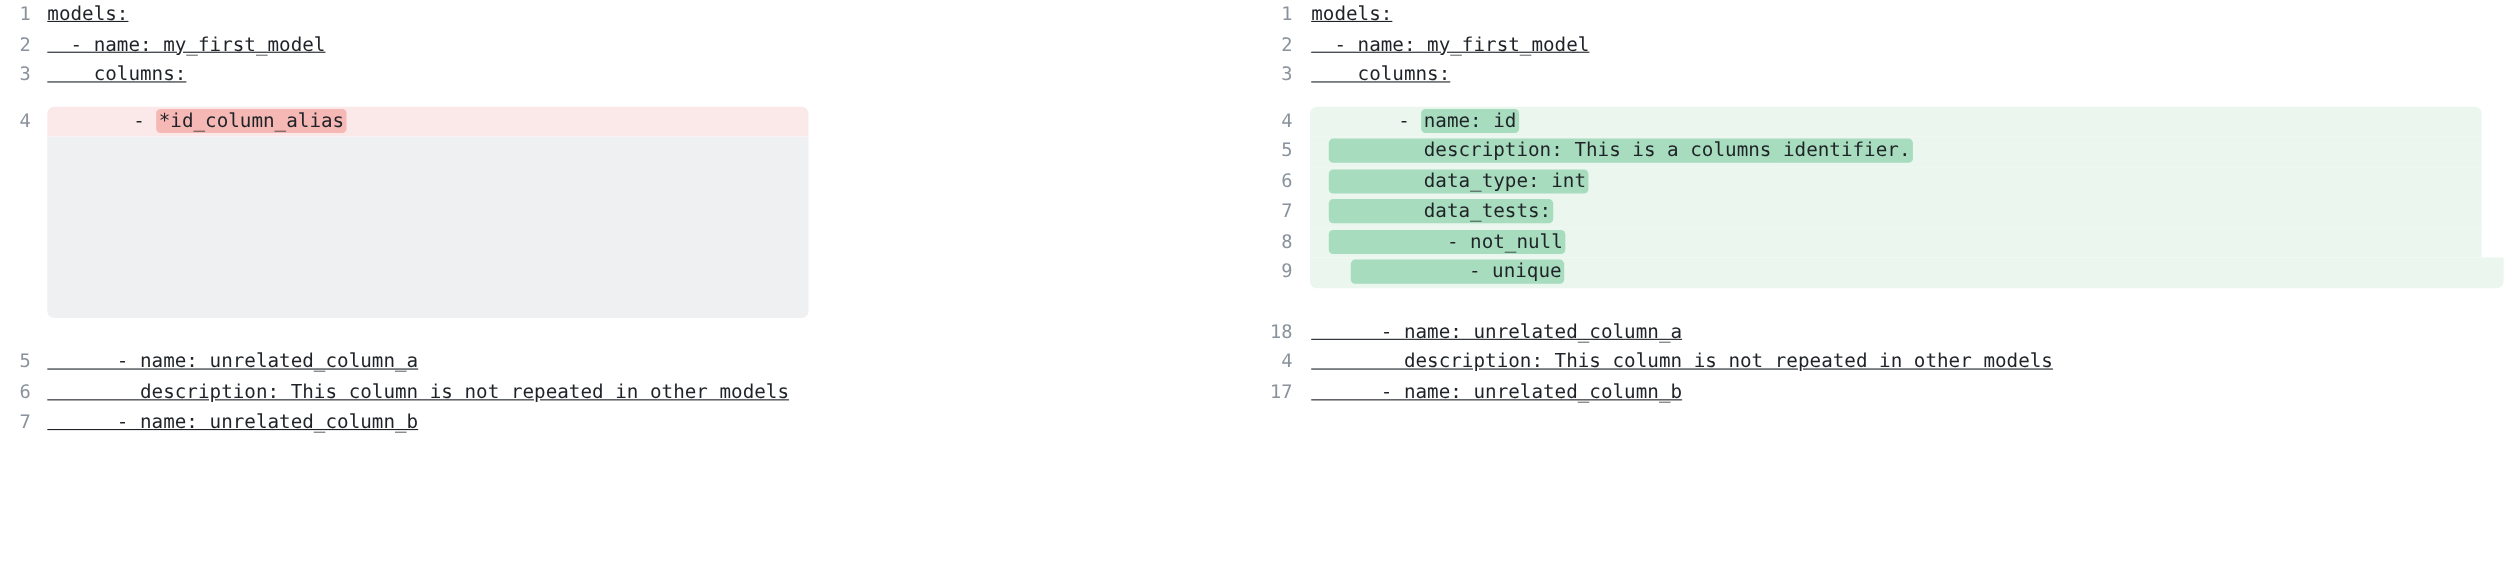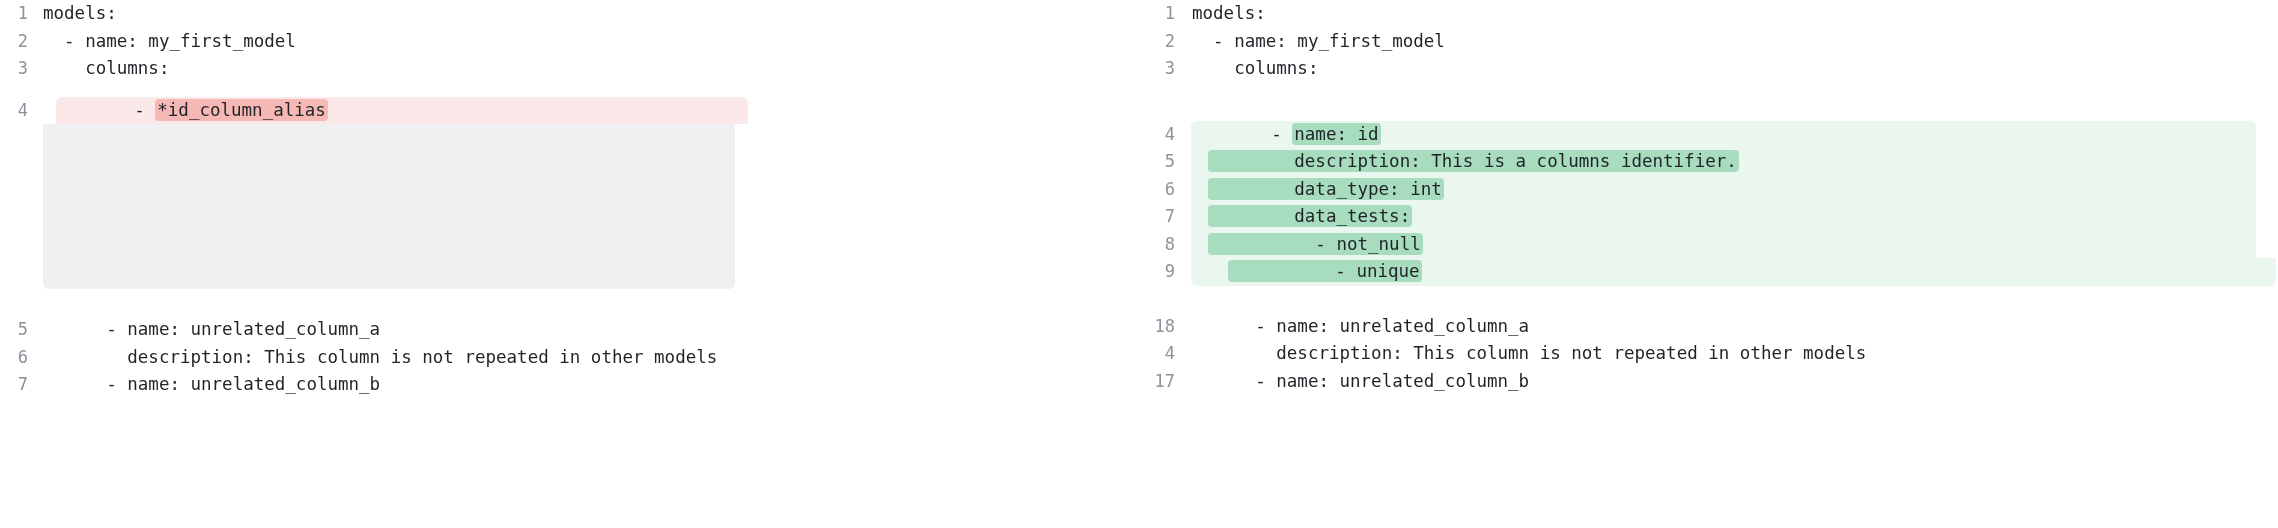--- a/index.html
+++ b/index.html
@@ -47,20 +47,21 @@
     padding-right: 0px;
   }
   .pane-right .gutter { width: 36px; min-width: 36px; }
   .code {
     flex: 1 1 auto;
     padding-left: 15px;
     font-size: 17.5px;
     color: #1f2328;
     font-family: "DejaVu Sans Mono", "Liberation Mono", monospace;
     white-space: pre;
+    text-decoration: underline;
   }
   .pane-right .code { padding-left: 17px; }
 
   
   .row-del  { background: #fbe9e9; }
   .row-add  { background: #eaf6ee; }
 
   
   .hl-del {
     background: #f5b8b4;
@@ -79,29 +80,29 @@
     border-radius: 0 0 6px 6px;
     height: 165px;
   }
   .pane-left .placeholder { margin-left: 43px; width: 692px; }
 
   .spacer { height: 27px; }
   .spacer-sm { height: 14px; }
 
   
   .rowbox-left {
-    margin-left: 56px;
+    margin-left: 43px;
     width: 692px;
     border-radius: 6px 6px 0 0;
   }
   .rowbox-right {
     margin-left: 52px;
     width: 1065px;
   }
-  .rowbox-right.first { border-radius: 6px 6px 0 0; margin-top: 24px; }
+  .rowbox-right.first { border-radius: 6px 6px 0 0; }
   .rowbox-right.last  { border-radius: 0 0 6px 6px; padding-left: 20px; }
 
   
   .lineblock { position: relative; }
   .lineblock .gutter-abs {
     position: absolute;
     left: 0;
     top: 0;
     width: 28px;
     text-align: right;

